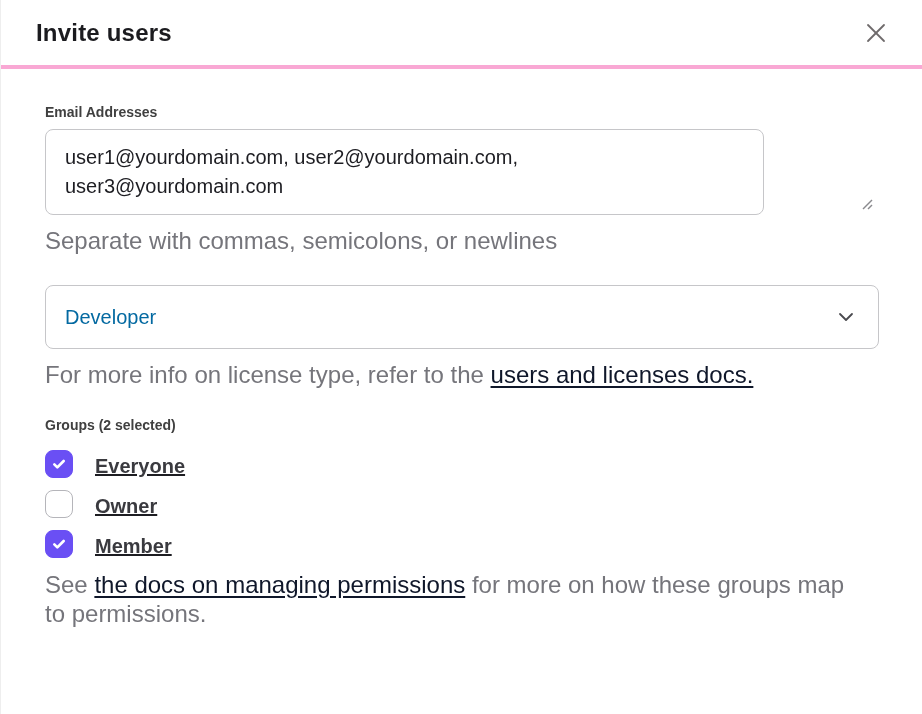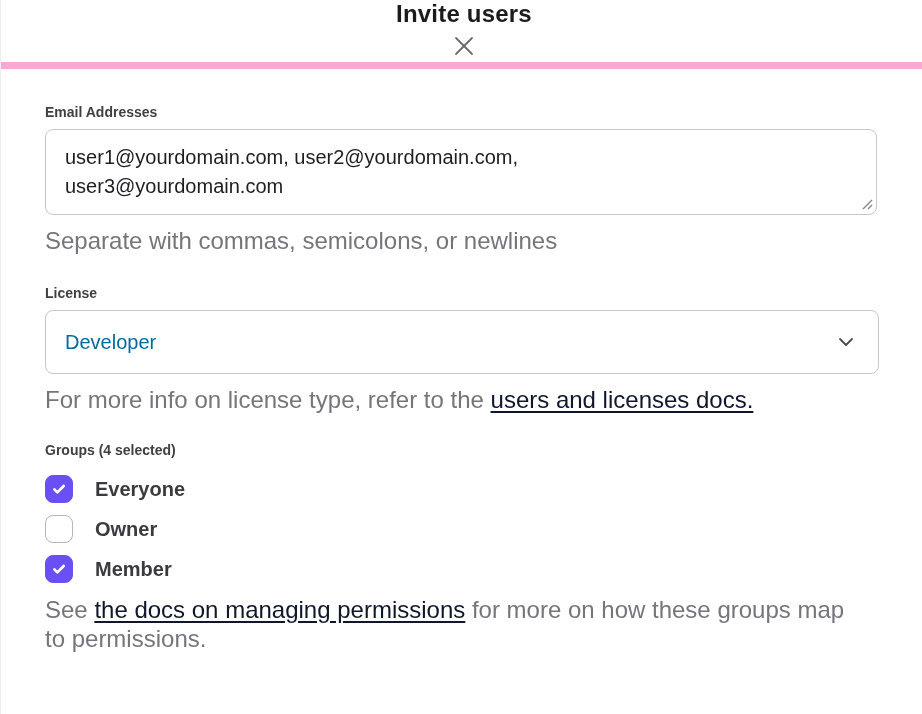--- a/index.html
+++ b/index.html
@@ -15,22 +15,21 @@
     width:922px; height:714px;
     background:#ffffff;
     border-left:1px solid #eeeeee;
   }
   .modal-header {
     height:69px;
     display:flex;
     align-items:center;
     justify-content:space-between;
     padding:0 30px 0 35px;
-    border-bottom:7px solid #f9a8d4;
-    flex-direction:column;
+    border-bottom:4px solid #f9a8d4;
   }
   .modal-title {
     font-size:24px;
     font-weight:bold;
     color:#1b1b1f;
     letter-spacing:.2px;
   }
   .close-btn {
     width:32px; height:32px;
     display:flex; align-items:center; justify-content:center;
@@ -39,21 +38,21 @@
   .modal-body { padding:35px 44px 0 44px; }
 
   .field-label {
     font-size:14px;
     font-weight:bold;
     color:#404040;
     margin-bottom:9px;
   }
   .textarea-wrap { position:relative; }
   textarea.email-input {
-    width:832px; height:86px;
+    width:719px; height:86px;
     border:1px solid #c6c6c9;
     border-radius:8px;
     padding:13px 19px;
     font-family:"Liberation Sans", sans-serif;
     font-size:20px;
     line-height:29px;
     color:#1d1d22;
     resize:none;
     outline:none;
     display:block;
@@ -87,24 +86,25 @@
     padding:0 24px 0 19px;
     font-size:20px;
     color:#0369a1;
     cursor:pointer;
     background:#fff;
   }
   .section-groups { margin-top:28px; }
   .groups-label { margin-bottom:17px; }
   .checkbox-row {
     display:flex;
-    align-items:center;
+    align-items:flex-end;
     margin-bottom:12px;
     height:28px;
     cursor:pointer;
+    text-decoration:underline;
   }
   .checkbox {
     width:28px; height:28px;
     border:1px solid #b5b5ba;
     border-radius:8px;
     background:#fff;
     display:flex;
     align-items:center;
     justify-content:center;
     flex:0 0 auto;
@@ -147,32 +147,31 @@
 user3@yourdomain.com</textarea>
         <svg class="resize-handle" width="14" height="14" viewBox="0 0 14 14">
           <line x1="3" y1="12" x2="12" y2="3" stroke="#8a8a8e" stroke-width="1.4"></line>
           <line x1="8" y1="12" x2="12" y2="8" stroke="#8a8a8e" stroke-width="1.4"></line>
         </svg>
       </div>
       <div class="helper-text">Separate with commas, semicolons, or newlines</div>
     </div>
 
     <div class="section-license">
-      <div class="field-label">License</div>
       <div class="select-box">
         <span>Developer</span>
         <svg width="16" height="10" viewBox="0 0 16 10">
           <polyline points="2,2 8,8 14,2" fill="none" stroke="#4a4a4f" stroke-width="1.8" stroke-linecap="round" stroke-linejoin="round"></polyline>
         </svg>
       </div>
       <div class="helper-text"><span>For more info on license type, refer to the </span><span class="helper-link">users and licenses docs.</span></div>
     </div>
 
     <div class="section-groups">
-      <div class="field-label groups-label">Groups (4 selected)</div>
+      <div class="field-label groups-label">Groups (2 selected)</div>
 
       <div class="checkbox-row">
         <div class="checkbox checked">
           <svg class="check-icon" width="16" height="16" viewBox="0 0 24 24">
             <path d="M5 12.5 L9.5 17 L19 7.5" fill="none" stroke="#ffffff" stroke-width="4" stroke-linecap="round" stroke-linejoin="round"></path>
           </svg>
         </div>
         <div class="checkbox-label">Everyone</div>
       </div>
 

